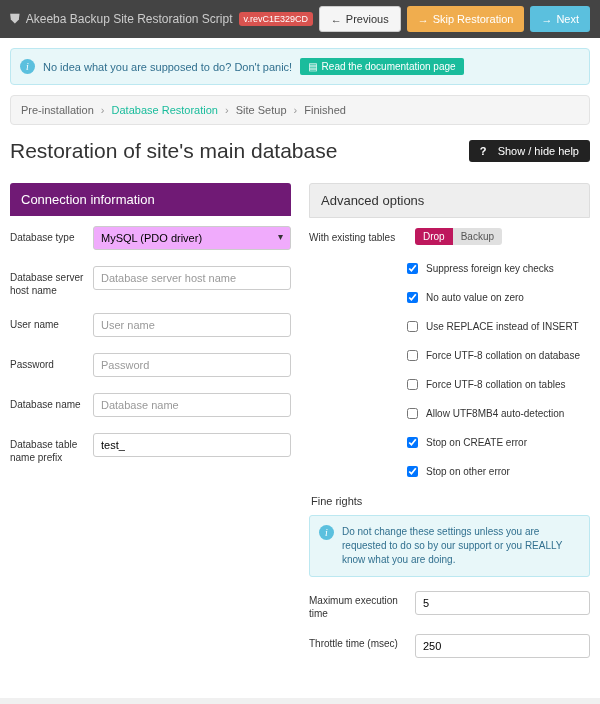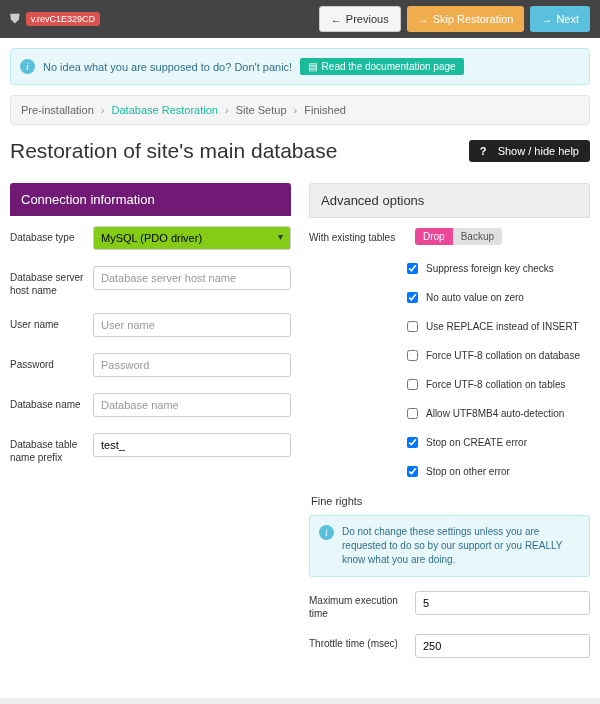--- a/index.html
+++ b/index.html
@@ -6,21 +6,21 @@
 body { font-family: -apple-system, BlinkMacSystemFont, "Segoe UI", Helvetica, Arial, sans-serif; font-size: 11px; background: #fff; color: #333; }
 .navbar { background: #444; padding: 6px 10px; display: flex; align-items: center; justify-content: space-between; }
 .brand { display: flex; align-items: center; gap: 6px; color: #ccc; font-size: 12px; }
 .brand-icon { color: #ccc; font-size: 13px; }
 .badge-version { background: #d9534f; color: #fff; padding: 2px 5px; border-radius: 3px; font-size: 9px; }
 .nav-btns { display: flex; gap: 6px; }
 .btn { border: none; padding: 6px 11px; border-radius: 3px; font-size: 11px; cursor: pointer; display: inline-flex; align-items: center; gap: 4px; }
 .btn-default { background: #f5f5f5; color: #333; border: 1px solid #ccc; }
 .btn-warning { background: #f0ad4e; color: #fff; }
 .btn-info { background: #5bc0de; color: #fff; }
-.btn-danger { background: #ec4899; color: #fff; padding: 3px 8px; font-size: 10px; }
+.btn-danger { background: #be185d; color: #fff; padding: 3px 8px; font-size: 10px; }
 .btn-gray { background: #e0e0e0; color: #555; padding: 3px 8px; font-size: 10px; }
 .btn-dark { background: #222; color: #fff; padding: 5px 11px; }
 .btn-teal { background: #1abc9c; color: #fff; padding: 3px 8px; font-size: 10px; border-radius: 2px; }
 .container { padding: 10px; }
 .alert-info { background: #e8f7f9; border: 1px solid #bce8f1; border-radius: 4px; padding: 9px; display: flex; align-items: center; gap: 8px; margin-bottom: 10px; color: #31708f; }
 .info-icon { width: 15px; height: 15px; border-radius: 50%; background: #5bc0de; color: #fff; display: inline-flex; align-items: center; justify-content: center; font-size: 10px; font-style: italic; font-family: Georgia, serif; flex-shrink: 0; }
 .breadcrumb { background: #f5f5f5; border: 1px solid #e3e3e3; border-radius: 4px; padding: 8px 10px; margin-bottom: 14px; font-size: 11px; color: #666; }
 .breadcrumb a { color: #1abc9c; text-decoration: none; }
 .breadcrumb .sep { margin: 0 4px; color: #999; }
 .header-row { display: flex; justify-content: space-between; align-items: center; margin-bottom: 20px; }
@@ -28,21 +28,21 @@
 .row { display: flex; gap: 18px; }
 .col { flex: 1; }
 .panel-head-teal { background: #701a75; color: #fff; padding: 9px 11px; font-size: 13px; border-radius: 3px 3px 0 0; }
 .panel-head-gray { background: #eee; border: 1px solid #ddd; color: #333; padding: 9px 11px; font-size: 13px; border-radius: 3px 3px 0 0; }
 .panel-body { padding: 10px 0; }
 .form-row { display: flex; align-items: flex-start; margin-bottom: 16px; gap: 8px; }
 .form-label { width: 75px; flex-shrink: 0; font-size: 10px; color: #333; padding-top: 5px; line-height: 1.3; }
 .form-ctrl { flex: 1; }
 input[type=text], select { width: 100%; padding: 5px 7px; border: 1px solid #ccc; border-radius: 3px; font-size: 11px; background: #fff; }
 input::placeholder { color: #999; }
-select { appearance: none; background: #84cc16; padding-right: 20px; }
+select { appearance: none; background: #f0abfc; padding-right: 20px; }
 .select-wrap { position: relative; }
 .select-wrap::after { content: "▾"; position: absolute; right: 8px; top: 5px; font-size: 10px; pointer-events: none; }
 .adv-row { display: flex; align-items: flex-start; margin-bottom: 6px; gap: 16px; }
 .adv-label { width: 90px; flex-shrink: 0; font-size: 10px; padding-top: 3px; line-height: 1.3; }
 .btn-group { display: inline-flex; }
 .btn-group .btn { border-radius: 0; }
 .btn-group .btn:first-child { border-radius: 3px 0 0 3px; }
 .btn-group .btn:last-child { border-radius: 0 3px 3px 0; }
 .check-list { padding-left: 98px; }
 .check-item { display: flex; align-items: flex-end; gap: 8px; margin: 18px 0; font-size: 10px; }
@@ -50,20 +50,21 @@
 .section-title { font-size: 11px; color: #333; margin: 10px 0 8px; padding-left: 2px; }
 .alert-small { background: #e8f7f9; border: 1px solid #bce8f1; border-radius: 3px; padding: 9px; display: flex; gap: 8px; margin-bottom: 14px; color: #31708f; font-size: 10px; line-height: 1.4; }
 .footer { background: #f0f0f0; padding: 12px; margin-top: 14px; font-size: 10px; color: #555; display: flex; justify-content: space-between; align-items: flex-end; }
 </style>
 </head>
 <body>
 
 <div class="navbar">
   <div class="brand">
     <span class="brand-icon">⛊</span>
+    <span>Akeeba Backup Site Restoration Script</span>
     <span class="badge-version">v.revC1E329CD</span>
   </div>
   <div class="nav-btns">
     <button class="btn btn-default">
         <span>←</span>
         <span>Previous</span>
       </button>
     <button class="btn btn-warning">
         <span>→</span>
         <span>Skip Restoration</span>

